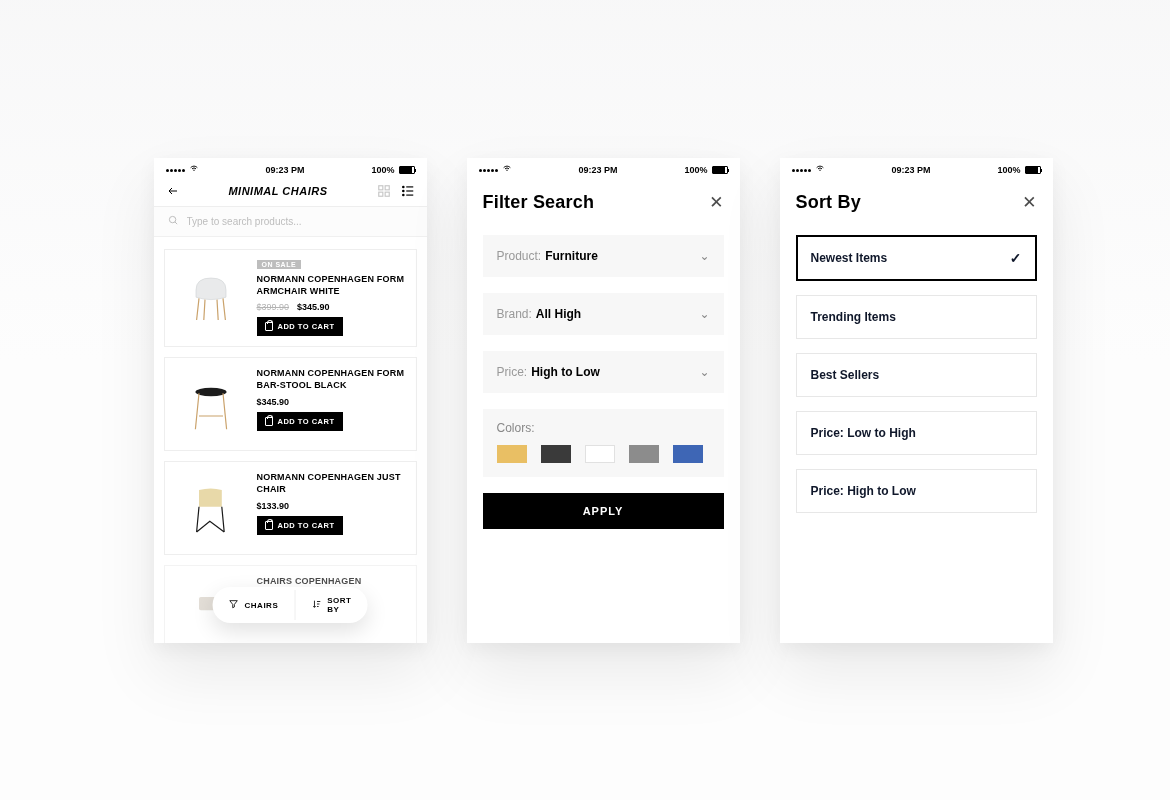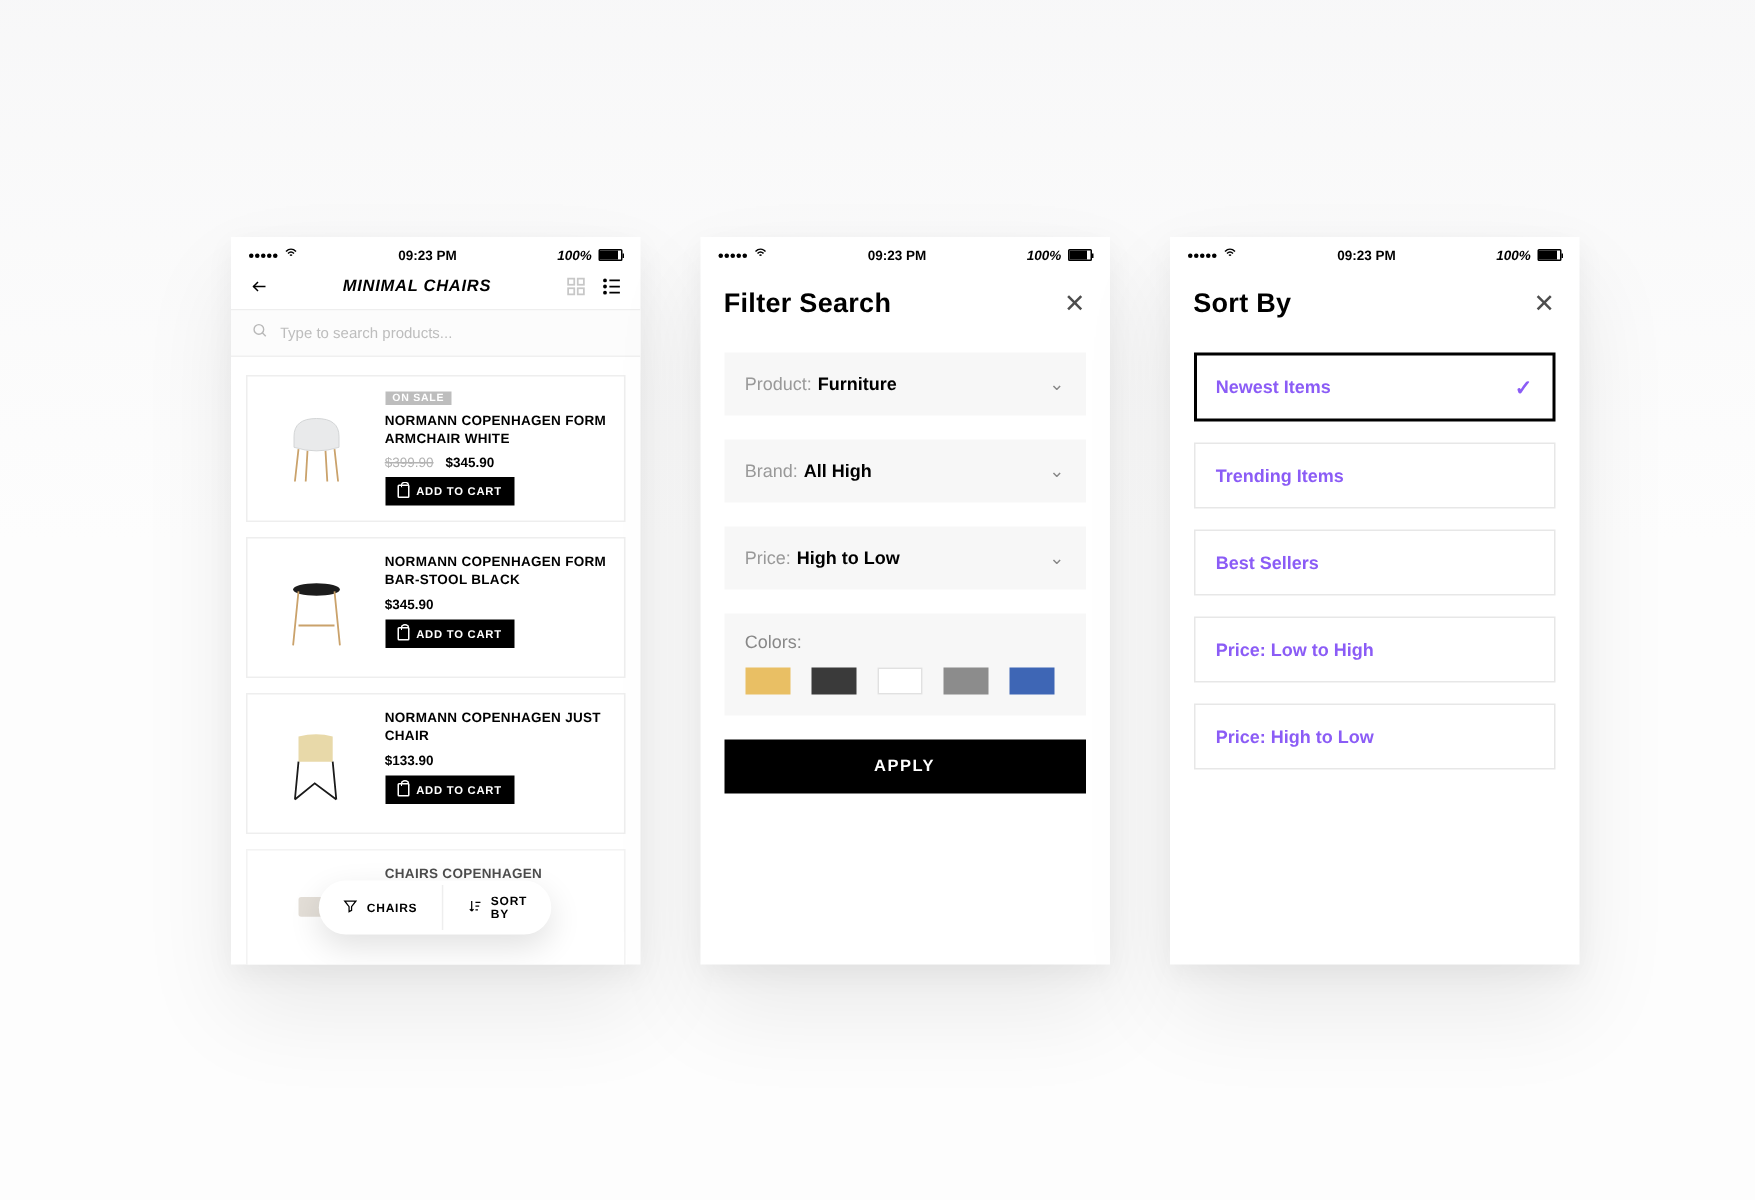--- a/index.html
+++ b/index.html
@@ -37,21 +37,21 @@
     height: 16px;
     display: flex;
     align-items: center;
     justify-content: space-between;
     padding: 8px 12px 0 12px;
     font-size: 9px;
     font-weight: 700;
     color: #000;
   }
   .sb-left { display:flex; align-items:center; gap:4px; }
-  .sb-right { display:flex; align-items:center; gap:4px;font-style:italic; }
+  .sb-right { display:flex; align-items:center; gap:4px; }
   .dots { display:flex; gap:1px; }
   .dots span { width:3px; height:3px; border-radius:50%; background:#000; }
   .wifi { font-size:9px; }
   .battery {
     width: 16px; height: 8px; border:1px solid #000; border-radius:1px; position:relative;
     background: linear-gradient(to right, #000 85%, transparent 85%);
   }
   .battery::after { content:""; position:absolute; right:-2px; top:2px; width:1px; height:3px; background:#000; }
 
   
@@ -156,21 +156,21 @@
   .apply-btn {
     background:#000; color:#fff; font-size:11px; font-weight:700; letter-spacing:1px;
     text-align:center; padding:12px 0; cursor:pointer;
   }
 
   
   .sort-list { display:flex; flex-direction:column; gap:14px; }
   .sort-item {
     border:1px solid #e7e7e7; background:#fff;
     padding:14px 14px;
-    font-size:12px; font-weight:700; color:#8b5cf6;
+    font-size:12px; font-weight:700; color:#0f172a;
     display:flex; align-items:center; justify-content:space-between;
     cursor:pointer;
   }
   .sort-item.selected { border:2px solid #000; padding:13px 13px; }
   .check { font-size:14px; font-weight:900; }
 
   
   .chair { width:60px; height:60px; }
 </style>
 </head>

